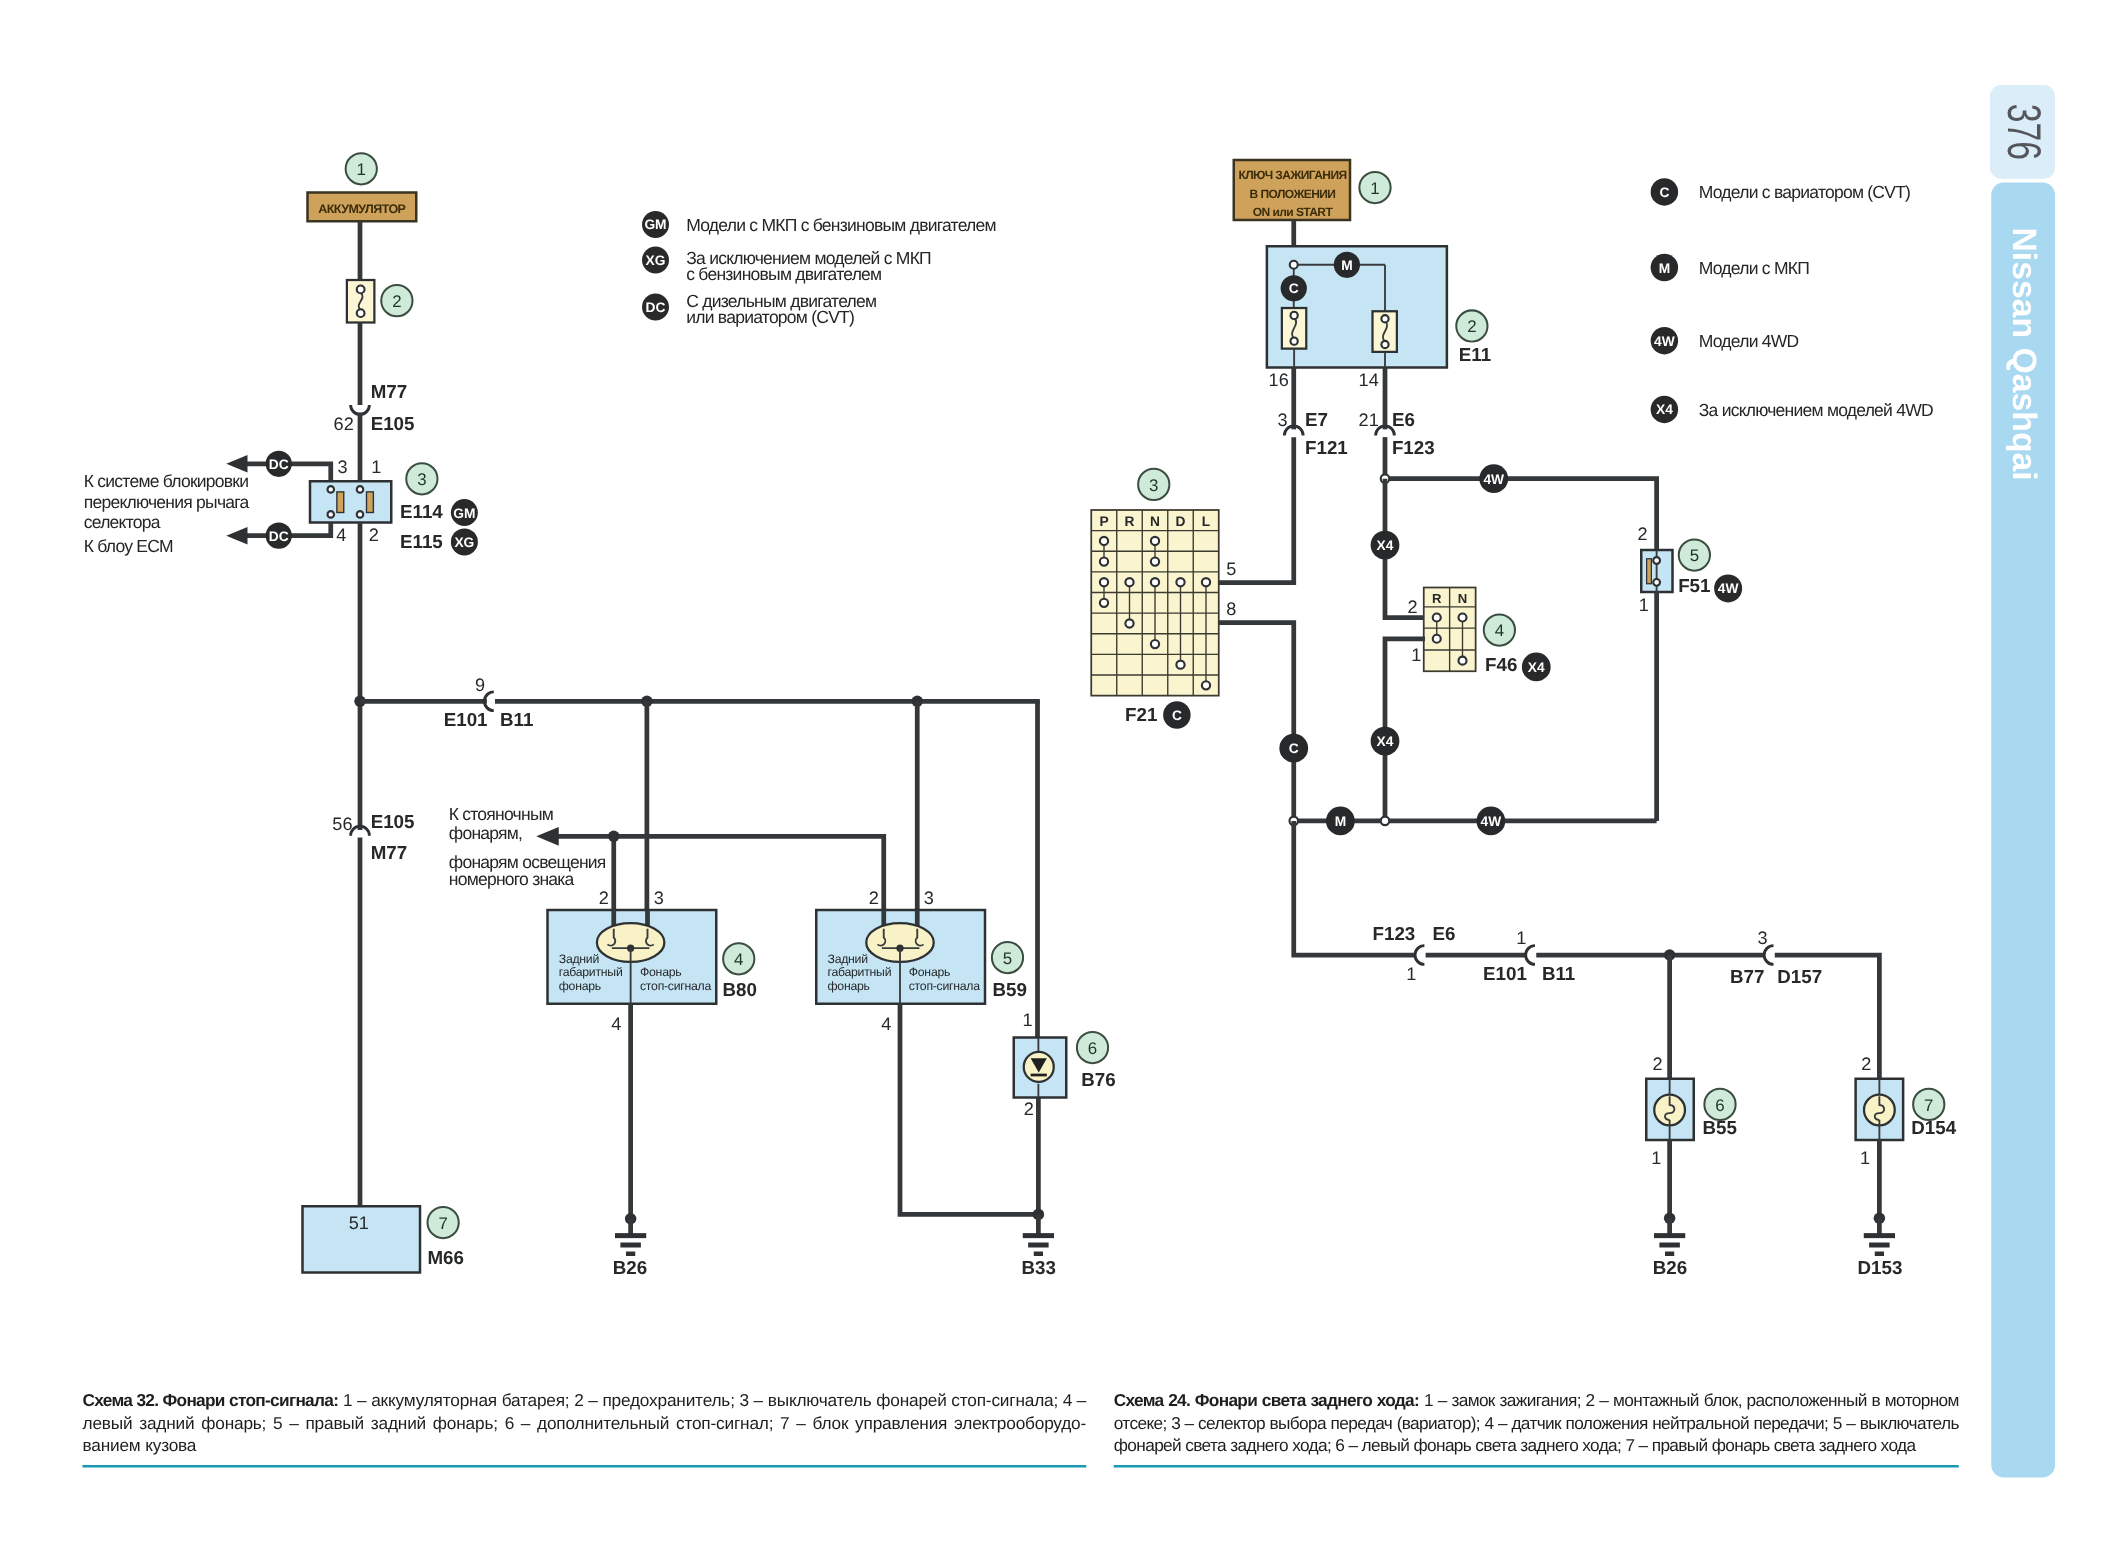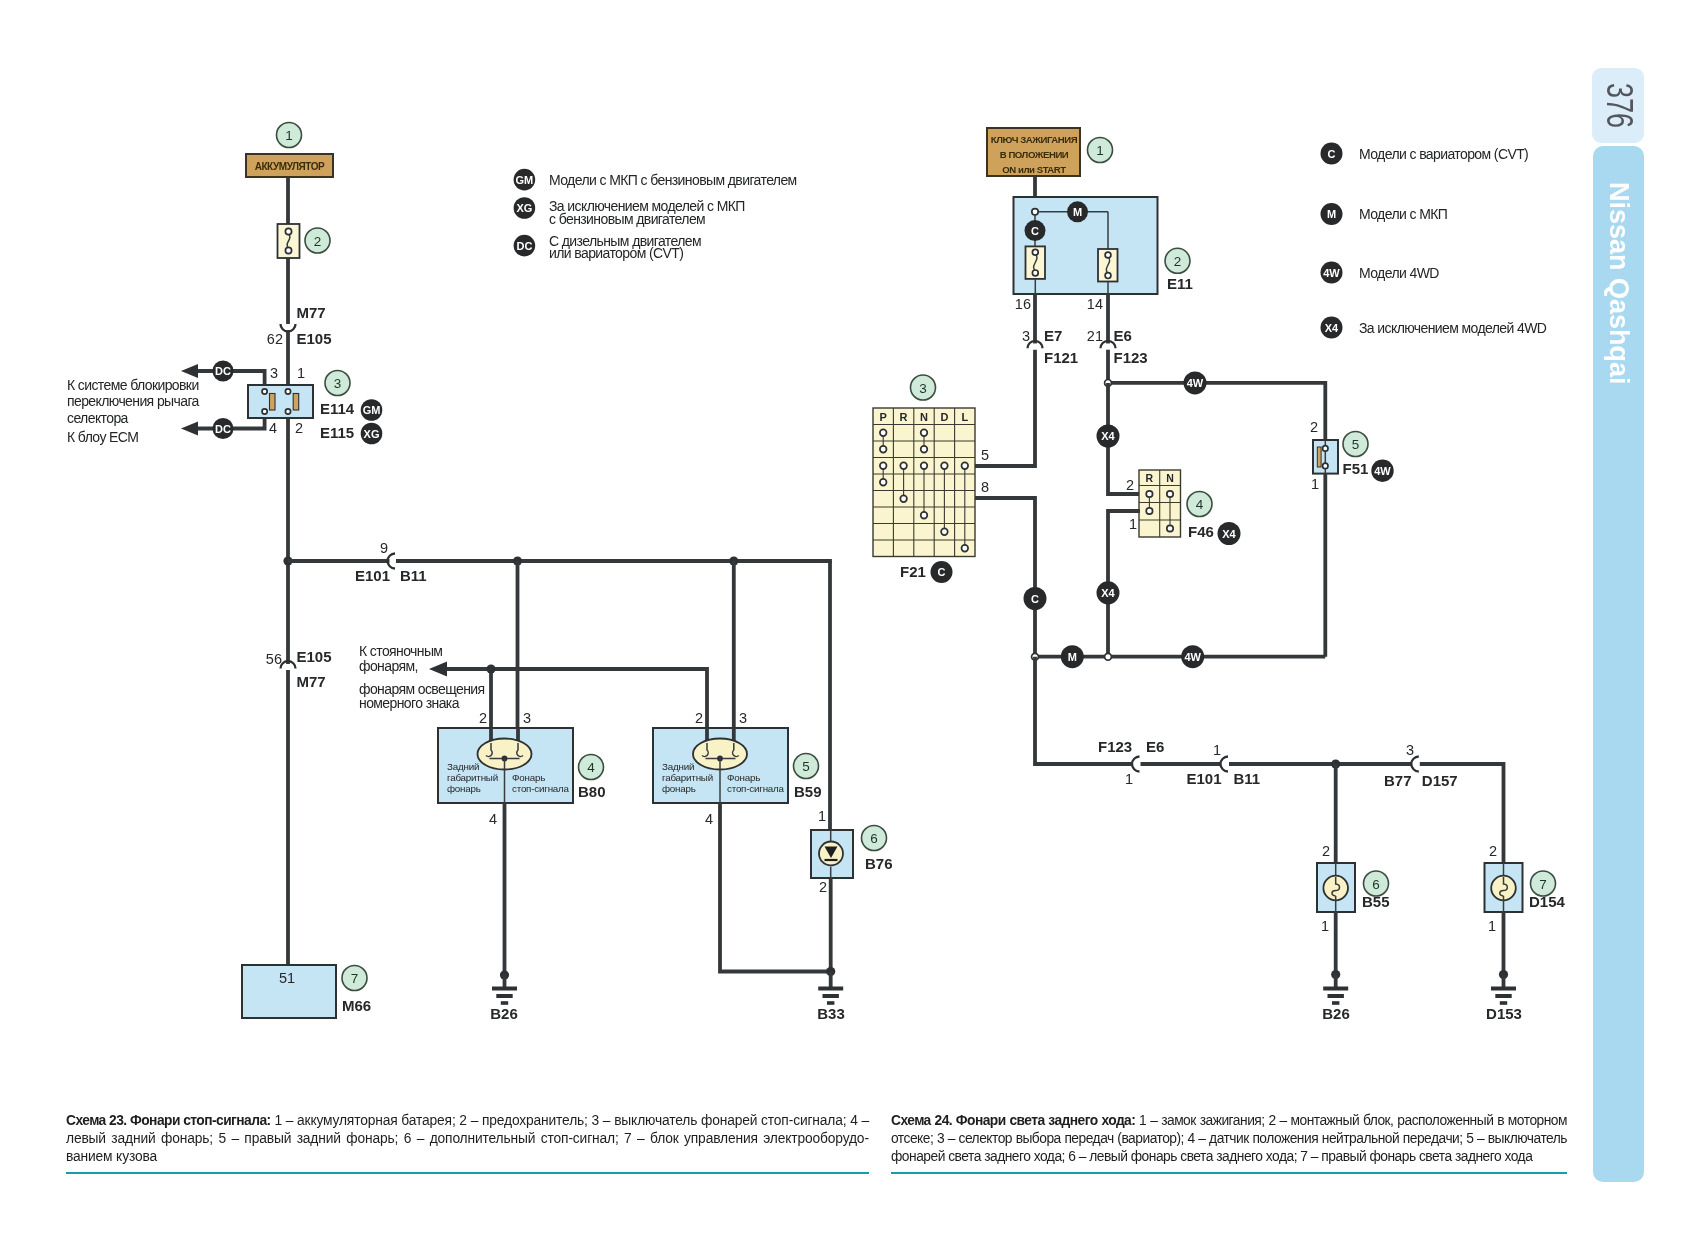--- a/index.html
+++ b/index.html
@@ -604,21 +604,21 @@
 <text class="txt" x="1359" y="277.5">Модели 4WD</text>
       </g>
 
 <g>
         <circle class="bb" cx="1331.5" cy="327.5" r="11"></circle>
         <text class="bt" x="1331.5" y="331.5">X4</text>
 <text class="txt" x="1359" y="332.5">За исключением моделей 4WD</text>
       </g>
 </svg>
 
-<div class="cap" style="left:66px;top:1112px;width:803px;letter-spacing:-0.15px;"><b>Схема 23. Фонари стоп-сигнала:</b> 1 – аккумуляторная батарея; 2 – предохранитель; 3 – выключатель фонарей стоп-сигнала; 4 – левый задний фонарь; 5 – правый задний фонарь; 6 – дополнительный стоп-сигнал; 7 – блок управления электрооборудо­ванием кузова</div>
+<div class="cap" style="left:66px;top:1112px;width:803px;letter-spacing:-0.15px;"><b>Схема 32. Фонари стоп-сигнала:</b> 1 – аккумуляторная батарея; 2 – предохранитель; 3 – выключатель фонарей стоп-сигнала; 4 – левый задний фонарь; 5 – правый задний фонарь; 6 – дополнительный стоп-сигнал; 7 – блок управления электрооборудо­ванием кузова</div>
 
 <div class="rule" style="left:66px;top:1172px;width:803px;"></div>
 
 <div class="cap" style="left:891px;top:1112px;width:676px;letter-spacing:-0.5px;"><b>Схема 24. Фонари света заднего хода:</b> 1 – замок зажигания; 2 – монтажный блок, расположенный в моторном отсеке; 3 – селектор выбора передач (вариатор); 4 – датчик положения нейтральной передачи; 5 – выключа­тель фонарей света заднего хода; 6 – левый фонарь света заднего хода; 7 – правый фонарь света заднего хода</div>
 
 <div class="rule" style="left:891px;top:1172px;width:676px;"></div>
 
 <div class="sidebar" style="left:1593px;top:146px;width:51px;height:1036px;border-radius:10px;"></div>
 
 <div style="position:absolute;left:1593px;top:182px;width:51px;height:300px;">

